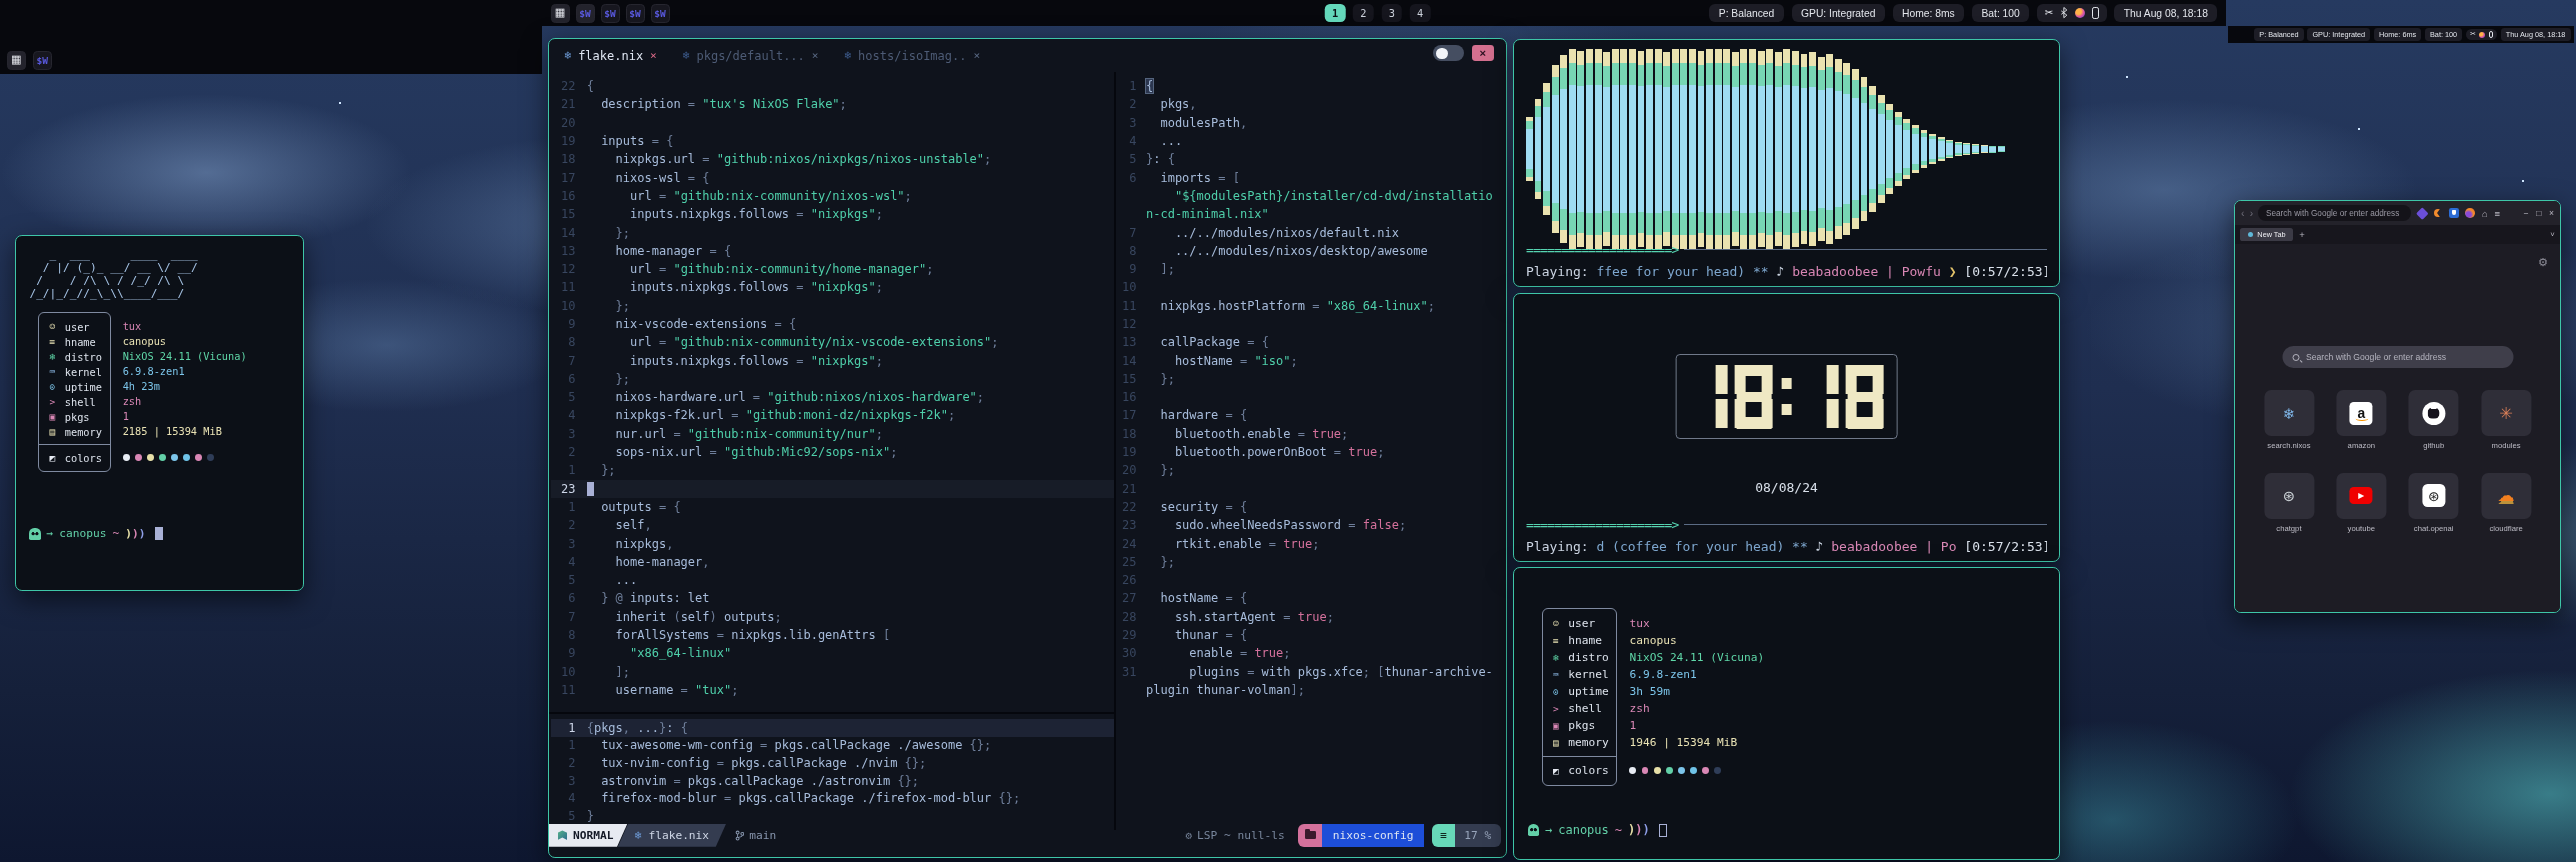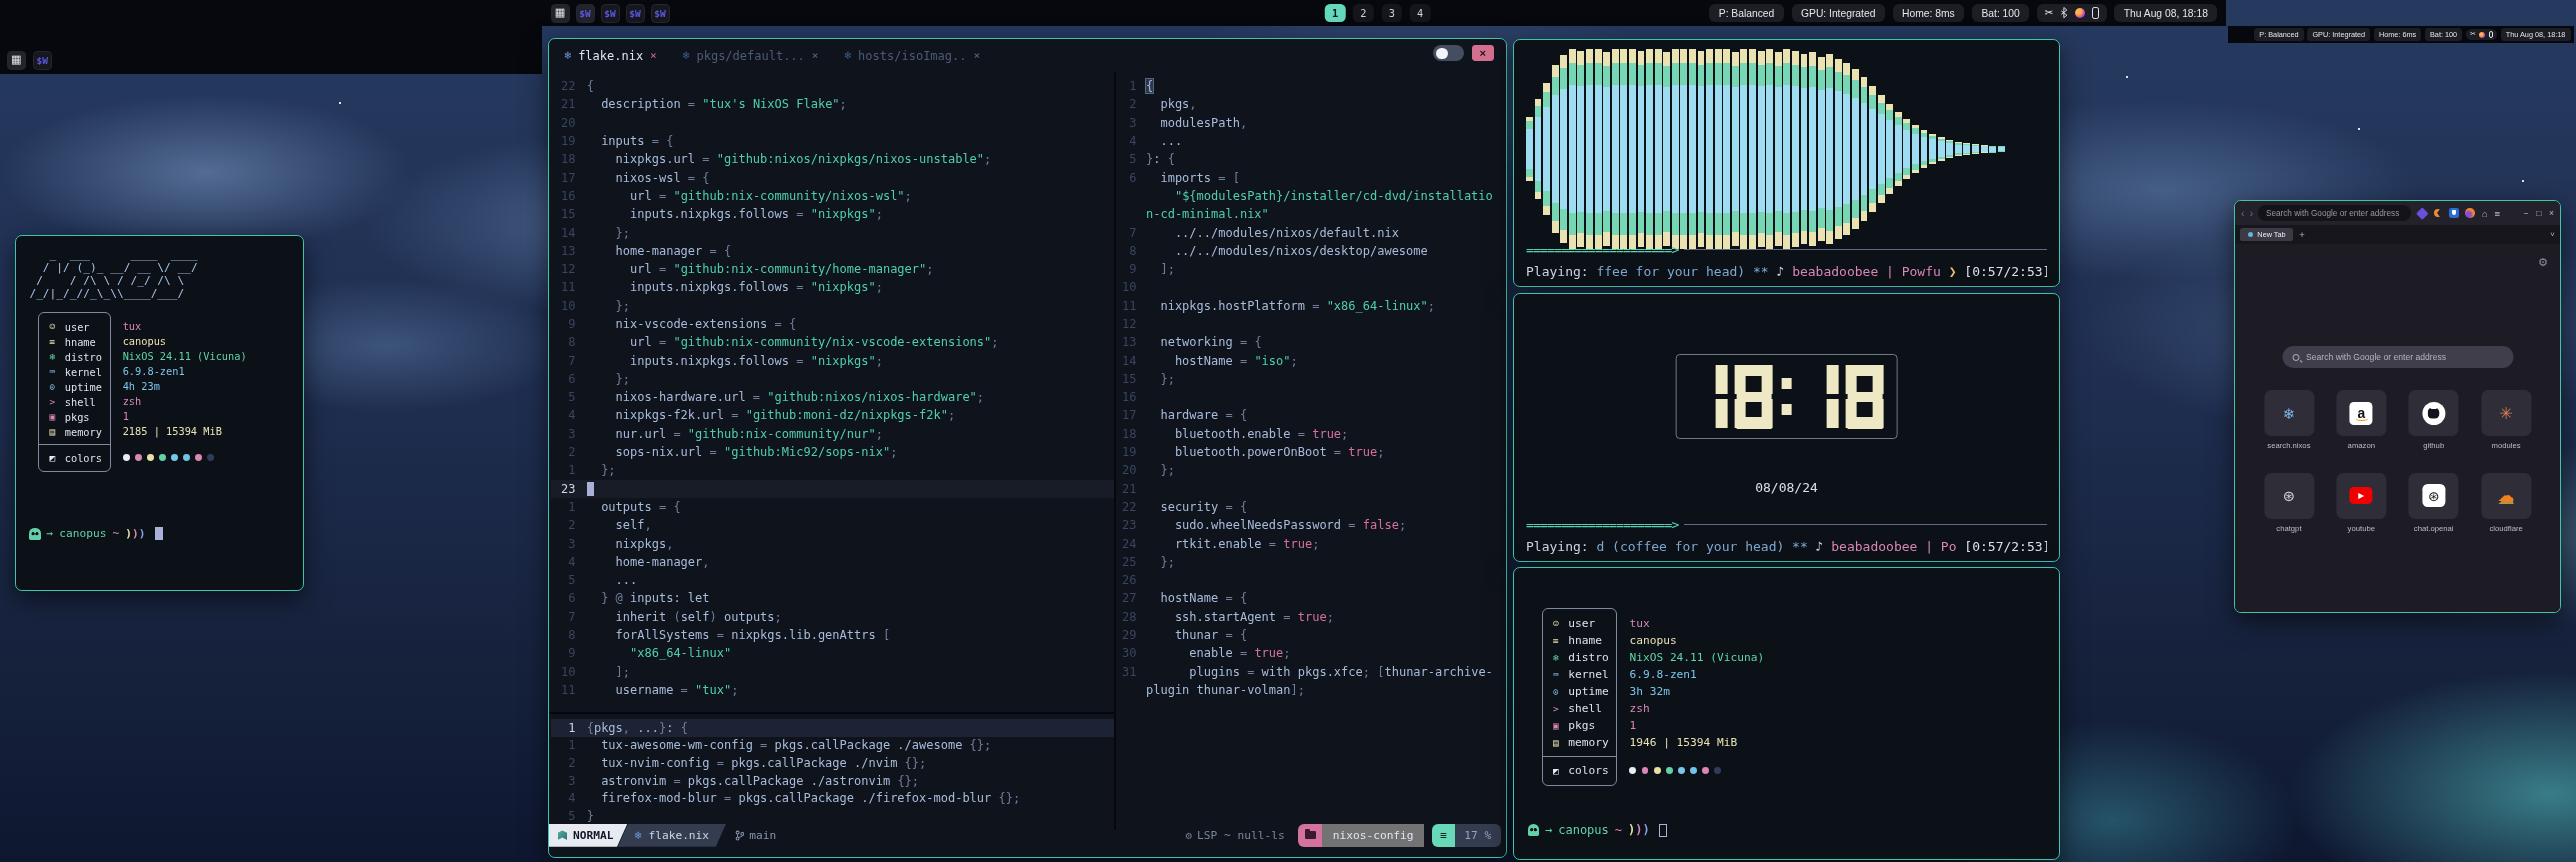--- a/index.html
+++ b/index.html
@@ -119,21 +119,21 @@
   .vim-glyph{width:9.5px;height:9.5px;background:linear-gradient(135deg,#57b38a,#2e6e8e);clip-path:polygon(50% 0,100% 25%,100% 100%,50% 75%,0 100%,0 25%);}
   .sl-file{background:#343c50;color:#cfd7e6;height:100%;display:flex;align-items:center;gap:6.9px;margin-left:-9.5px;padding:0 17px 0 17px;clip-path:polygon(10.3px 0,100% 0,calc(100% - 10.3px) 100%,0 100%);}
   .sl-file .flake{color:#6f9edb;}
   .sl-branch{margin-left:8.6px;color:#8795ad;display:flex;align-items:center;gap:5.2px;}
   .sl-right{margin-left:auto;display:flex;align-items:center;height:100%;margin-right:5.2px;}
   .sl-lsp{color:#78869c;margin-right:13.8px;display:flex;gap:5.2px;align-items:center;}
   .gearg{font-size:10.3px;}
   .chip-folder{background:#d4719c;height:100%;width:24px;border-radius:6px 0 0 6px;display:flex;align-items:center;justify-content:center;}
   .folder-glyph{width:10.3px;height:7.7px;background:#3a1a2c;border-radius:1.3px;position:relative;}
   .folder-glyph::before{content:"";position:absolute;left:0;top:-2.2px;width:5.2px;height:2.6px;background:#3a1a2c;border-radius:1.3px 1.3px 0 0;}
-  .chip-proj{background:#737373;color:#dfe6f2;height:100%;display:flex;align-items:center;padding:0 10.3px;margin-right:8.6px;}
+  .chip-proj{background:#1d4ed8;color:#dfe6f2;height:100%;display:flex;align-items:center;padding:0 10.3px;margin-right:8.6px;}
   .chip-lines{background:#67d8b8;color:#10281f;height:100%;width:22.4px;border-radius:6px 0 0 6px;display:flex;align-items:center;justify-content:center;font-size:11.2px;}
   .chip-pct{background:#343c50;color:#97a4ba;height:100%;display:flex;align-items:center;padding:0 9.5px;border-radius:0 6px 6px 0;}
   
   #t1{left:1513px;top:39px;width:547px;height:248px;}
   #t2{left:1513px;top:293px;width:547px;height:269px;}
   #t3{left:1513px;top:567px;width:547px;height:293px;}
   .cava{position:absolute;left:12px;right:12px;top:6.9px;height:205px;display:flex;align-items:center;gap:1.7px;}
   .cbar{width:6.9px;min-height:2.6px;}
   .sepline{position:absolute;left:12px;right:12px;display:flex;align-items:center;font-size:13px;font-family:"DejaVu Sans Mono",monospace;}
   .sepeq{color:#56d4b1;letter-spacing:-0.9px;}
@@ -427,21 +427,21 @@
         <div class="crow"><span class="gut">5</span><span class="ctext"><span class="o">}</span><span class="c">: </span><span class="o">{</span></span></div>
         <div class="crow"><span class="gut">6</span><span class="ctext"><span class="c">  imports </span><span class="o">=</span><span class="c"> </span><span class="o">[</span></span></div>
         <div class="crow"><span class="gut"></span><span class="ctext"><span class="o">    </span><span class="s">"${modulesPath}/installer/cd-dvd/installatio</span></span></div>
         <div class="crow"><span class="gut"></span><span class="ctext"><span class="s">n-cd-minimal.nix"</span></span></div>
         <div class="crow"><span class="gut">7</span><span class="ctext"><span class="c">    ../../modules/nixos/default.nix</span></span></div>
         <div class="crow"><span class="gut">8</span><span class="ctext"><span class="c">    ../../modules/nixos/desktop/awesome</span></span></div>
         <div class="crow"><span class="gut">9</span><span class="ctext"><span class="c">  </span><span class="o">];</span></span></div>
         <div class="crow"><span class="gut">10</span><span class="ctext"></span></div>
         <div class="crow"><span class="gut">11</span><span class="ctext"><span class="c">  nixpkgs.hostPlatform </span><span class="o">=</span><span class="c"> </span><span class="s">"x86_64-linux"</span><span class="o">;</span></span></div>
         <div class="crow"><span class="gut">12</span><span class="ctext"></span></div>
-        <div class="crow"><span class="gut">13</span><span class="ctext"><span class="c">  networking </span><span class="o">=</span><span class="c"> </span><span class="o">{</span></span></div>
+        <div class="crow"><span class="gut">13</span><span class="ctext"><span class="c">  callPackage </span><span class="o">=</span><span class="c"> </span><span class="o">{</span></span></div>
         <div class="crow"><span class="gut">14</span><span class="ctext"><span class="c">    hostName </span><span class="o">=</span><span class="c"> </span><span class="s">"iso"</span><span class="o">;</span></span></div>
         <div class="crow"><span class="gut">15</span><span class="ctext"><span class="c">  </span><span class="o">};</span></span></div>
         <div class="crow"><span class="gut">16</span><span class="ctext"></span></div>
         <div class="crow"><span class="gut">17</span><span class="ctext"><span class="c">  hardware </span><span class="o">=</span><span class="c"> </span><span class="o">{</span></span></div>
         <div class="crow"><span class="gut">18</span><span class="ctext"><span class="c">    bluetooth.enable </span><span class="o">=</span><span class="c"> </span><span class="b">true</span><span class="o">;</span></span></div>
         <div class="crow"><span class="gut">19</span><span class="ctext"><span class="c">    bluetooth.powerOnBoot </span><span class="o">=</span><span class="c"> </span><span class="b">true</span><span class="o">;</span></span></div>
         <div class="crow"><span class="gut">20</span><span class="ctext"><span class="c">  </span><span class="o">};</span></span></div>
         <div class="crow"><span class="gut">21</span><span class="ctext"></span></div>
         <div class="crow"><span class="gut">22</span><span class="ctext"><span class="c">  security </span><span class="o">=</span><span class="c"> </span><span class="o">{</span></span></div>
         <div class="crow"><span class="gut">23</span><span class="ctext"><span class="c">    sudo.wheelNeedsPassword </span><span class="o">=</span><span class="c"> </span><span class="b">false</span><span class="o">;</span></span></div>
@@ -639,21 +639,21 @@
           <div class="krow">
             <span class="kico" style="color: rgb(232, 236, 244);">◩</span>
             <span class="kname">colors</span>
           </div>
         </div>
         <div class="vals">
           <div class="vrow" style="color: rgb(217, 135, 181);">tux</div>
           <div class="vrow" style="color: rgb(233, 226, 180);">canopus</div>
           <div class="vrow" style="color: rgb(95, 215, 168);">NixOS 24.11 (Vicuna)</div>
           <div class="vrow" style="color: rgb(124, 197, 234);">6.9.8-zen1</div>
-          <div class="vrow" style="color: rgb(124, 197, 234);">3h 32m</div>
+          <div class="vrow" style="color: rgb(124, 197, 234);">3h 59m</div>
           <div class="vrow" style="color: rgb(217, 135, 181);">zsh</div>
           <div class="vrow" style="color: rgb(217, 135, 181);">1</div>
           <div class="vrow" style="color: rgb(233, 226, 180);">1946 | 15394 MiB</div>
           <div class="vdivsp"></div>
           <div class="vrow">
             <div class="dots">
               <span class="dot" style="background: rgb(232, 236, 244);"></span>
               <span class="dot" style="background: rgb(217, 135, 181);"></span>
               <span class="dot" style="background: rgb(231, 224, 168);"></span>
               <span class="dot" style="background: rgb(99, 208, 168);"></span>

